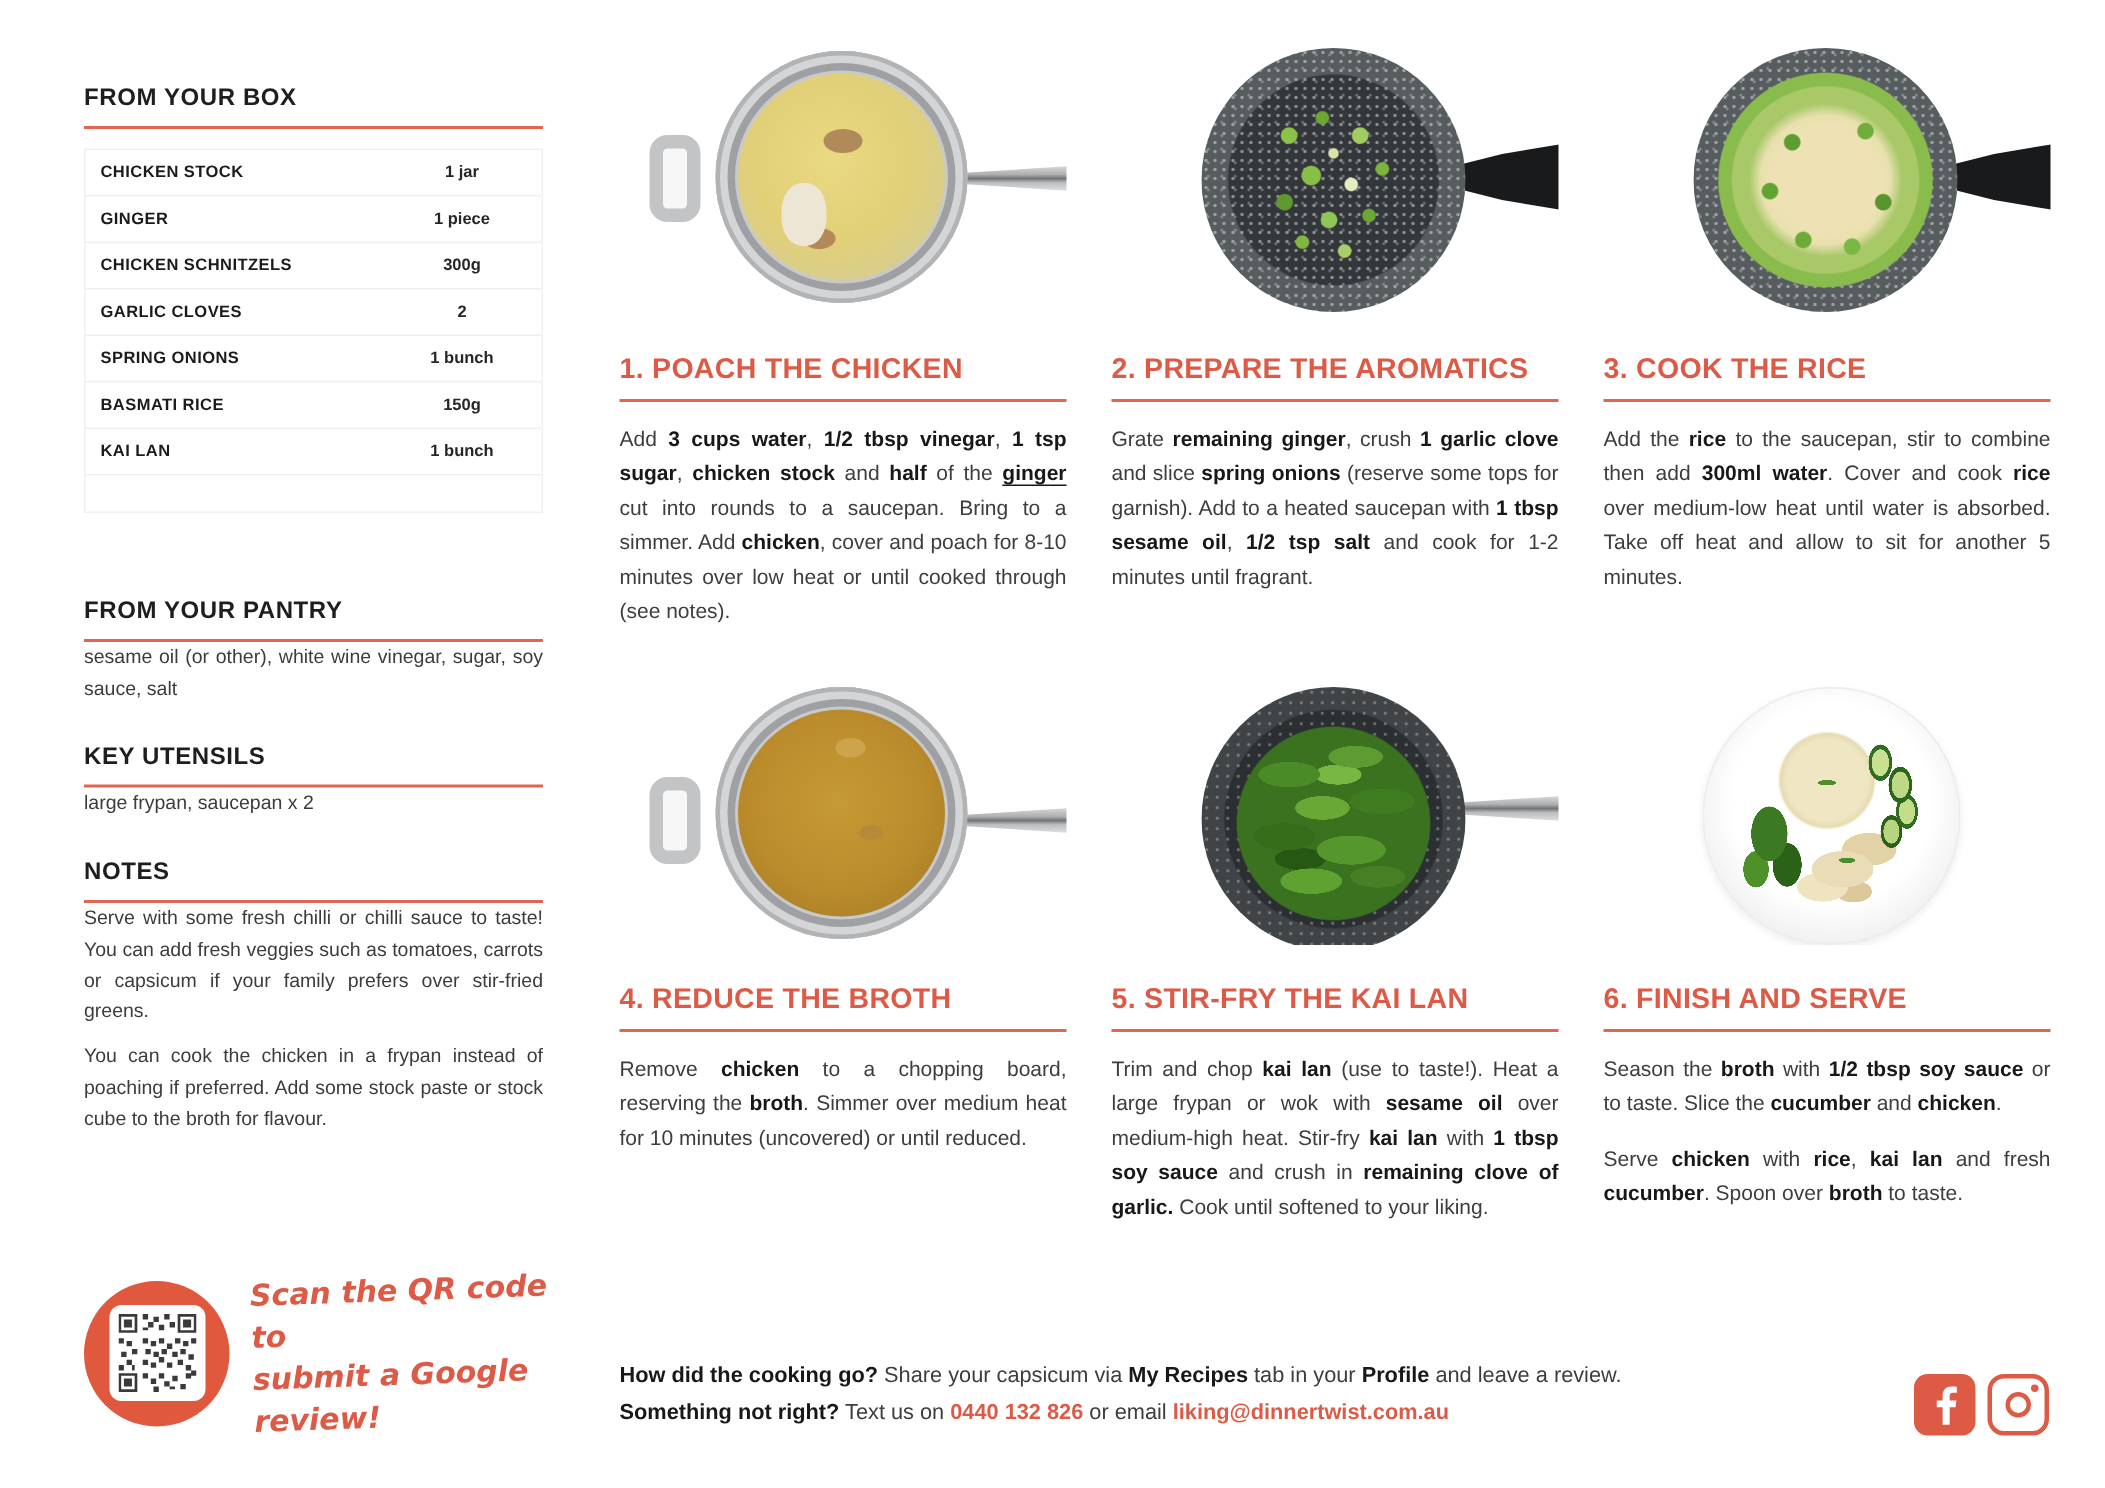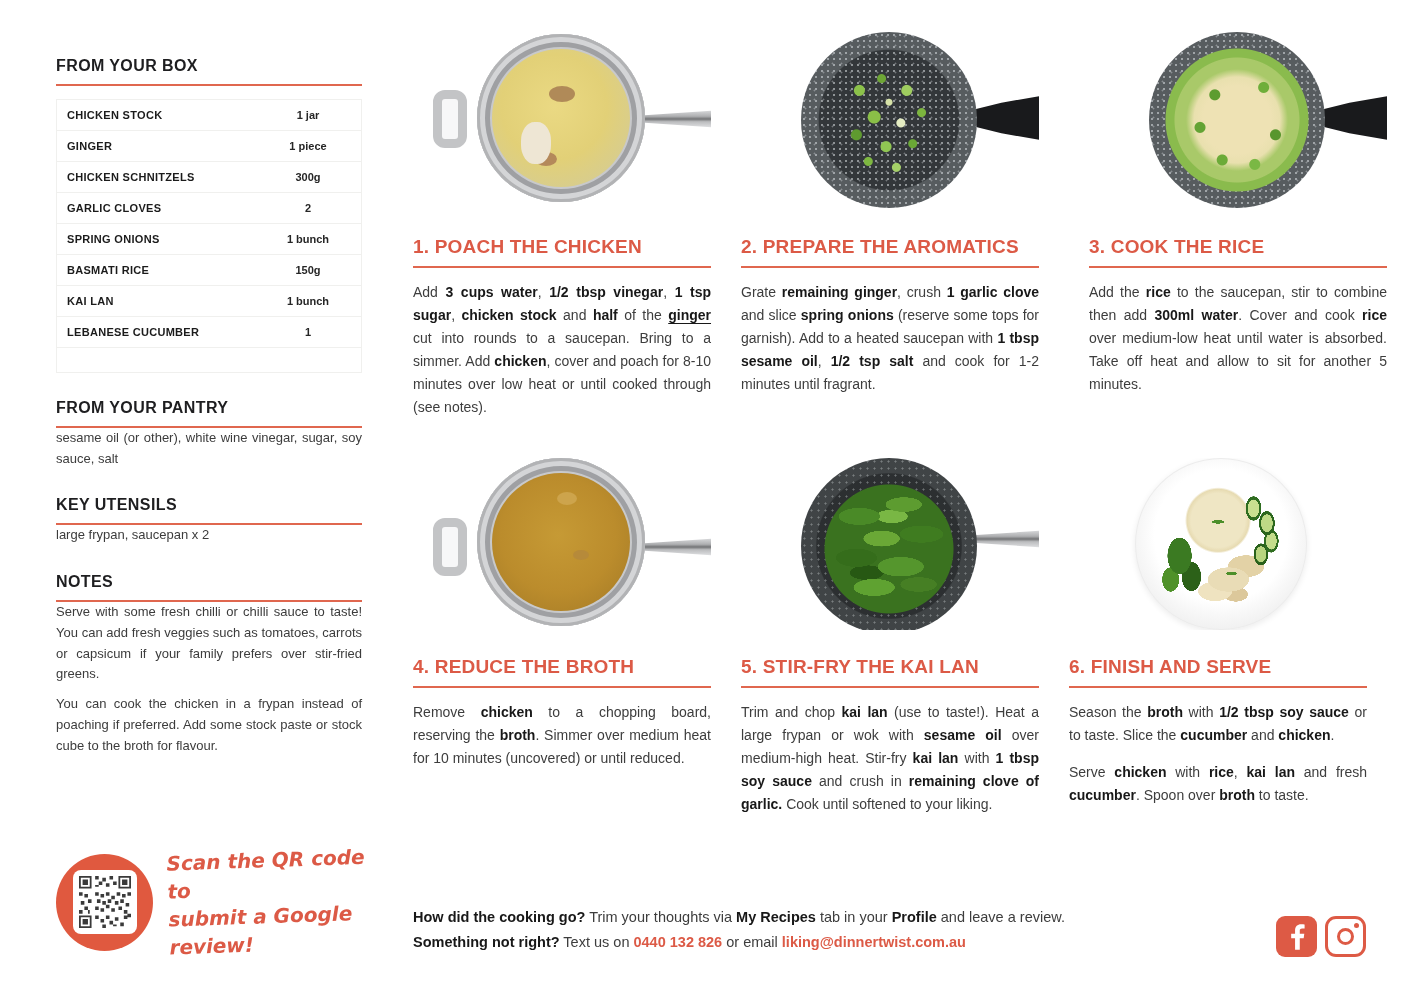--- a/index.html
+++ b/index.html
@@ -162,24 +162,20 @@
         <span class="box-qty">1 bunch</span>
       </div>
       <div class="box-row">
         <span class="box-name">BASMATI RICE</span>
         <span class="box-qty">150g</span>
       </div>
       <div class="box-row">
         <span class="box-name">KAI LAN</span>
         <span class="box-qty">1 bunch</span>
       </div>
-      <div class="box-row">
-        <span class="box-name">LEBANESE CUCUMBER</span>
-        <span class="box-qty">1</span>
-      </div>
       <div class="box-blank"></div>
     </div>
   </div>
 
   <div class="side" style="top:398px;">
     <div class="side-title">FROM YOUR PANTRY</div>
     <div class="rule"></div>
     <div class="side-text">sesame oil (or other), white wine vinegar, sugar, soy sauce, salt</div>
   </div>
 
@@ -240,21 +236,21 @@
     <div class="ph">
       <div class="handle-black"></div>
       <div class="pan"></div>
       <div class="bits bits-aromatics"></div>
     </div>
     <div class="step-title">2. PREPARE THE AROMATICS</div>
     <div class="rule"></div>
     <p class="step-body"><span>Grate </span><span class="sb">remaining ginger</span><span>, crush </span><span class="sb">1 garlic clove</span><span> and slice </span><span class="sb">spring onions</span><span> (reserve some tops for garnish). Add to a heated saucepan with </span><span class="sb">1 tbsp sesame oil</span><span>, </span><span class="sb">1/2 tsp salt</span><span> and cook for 1-2 minutes until fragrant.</span></p>
   </div>
 
-  <div class="card" style="left:1069px;top:30px;margin-left:20px;">
+  <div class="card" style="left:1069px;top:30px;">
     <div class="ph">
       <div class="handle-black"></div>
       <div class="pan"></div>
       <div class="bits bits-rice"></div>
     </div>
     <div class="step-title">3. COOK THE RICE</div>
     <div class="rule"></div>
     <p class="step-body"><span>Add the </span><span class="sb">rice</span><span> to the saucepan, stir to combine then add </span><span class="sb">300ml water</span><span>. Cover and cook </span><span class="sb">rice</span><span> over medium-low heat until water is absorbed. Take off heat and allow to sit for another 5 minutes.</span></p>
   </div>
 
@@ -289,21 +285,21 @@
       <div class="plate"></div>
       <div class="bits bits-plate" style="left:78px;top:12px;"></div>
     </div>
     <div class="step-title">6. FINISH AND SERVE</div>
     <div class="rule"></div>
     <p class="step-body"><span>Season the </span><span class="sb">broth</span><span> with </span><span class="sb">1/2 tbsp soy sauce</span><span> or to taste. Slice the </span><span class="sb">cucumber</span><span> and </span><span class="sb">chicken</span><span>.</span></p>
     <p class="step-body"><span>Serve </span><span class="sb">chicken</span><span> with </span><span class="sb">rice</span><span>, </span><span class="sb">kai lan</span><span> and fresh </span><span class="sb">cucumber</span><span>. Spoon over </span><span class="sb">broth</span><span> to taste.</span></p>
   </div>
 
   <div class="footer">
-    <div><span class="sb">How did the cooking go?</span><span> Trim your thoughts via </span><span class="sb">My Recipes</span><span> tab in your </span><span class="sb">Profile</span><span> and leave a review.</span></div>
+    <div><span class="sb">How did the cooking go?</span><span> Share your capsicum via </span><span class="sb">My Recipes</span><span> tab in your </span><span class="sb">Profile</span><span> and leave a review.</span></div>
     <div><span class="sb">Something not right?</span><span> Text us on </span><span class="sb sc">0440 132 826</span><span> or email </span><span class="sb sc">liking@dinnertwist.com.au</span></div>
   </div>
 
   <div class="social">
     <div class="fb">
       <svg viewBox="0 0 40 40" width="41" height="41">
         <path fill="#ffffff" d="M23.2 33V21.6h3.8l.6-4.4h-4.4v-2.8c0-1.3.4-2.2 2.3-2.2h2.4V8.3c-.4-.1-1.9-.2-3.5-.2-3.4 0-5.8 2.1-5.8 6v3.1h-3.8v4.4h3.8V33z"></path>
       </svg>
     </div>
     <div class="ig">

